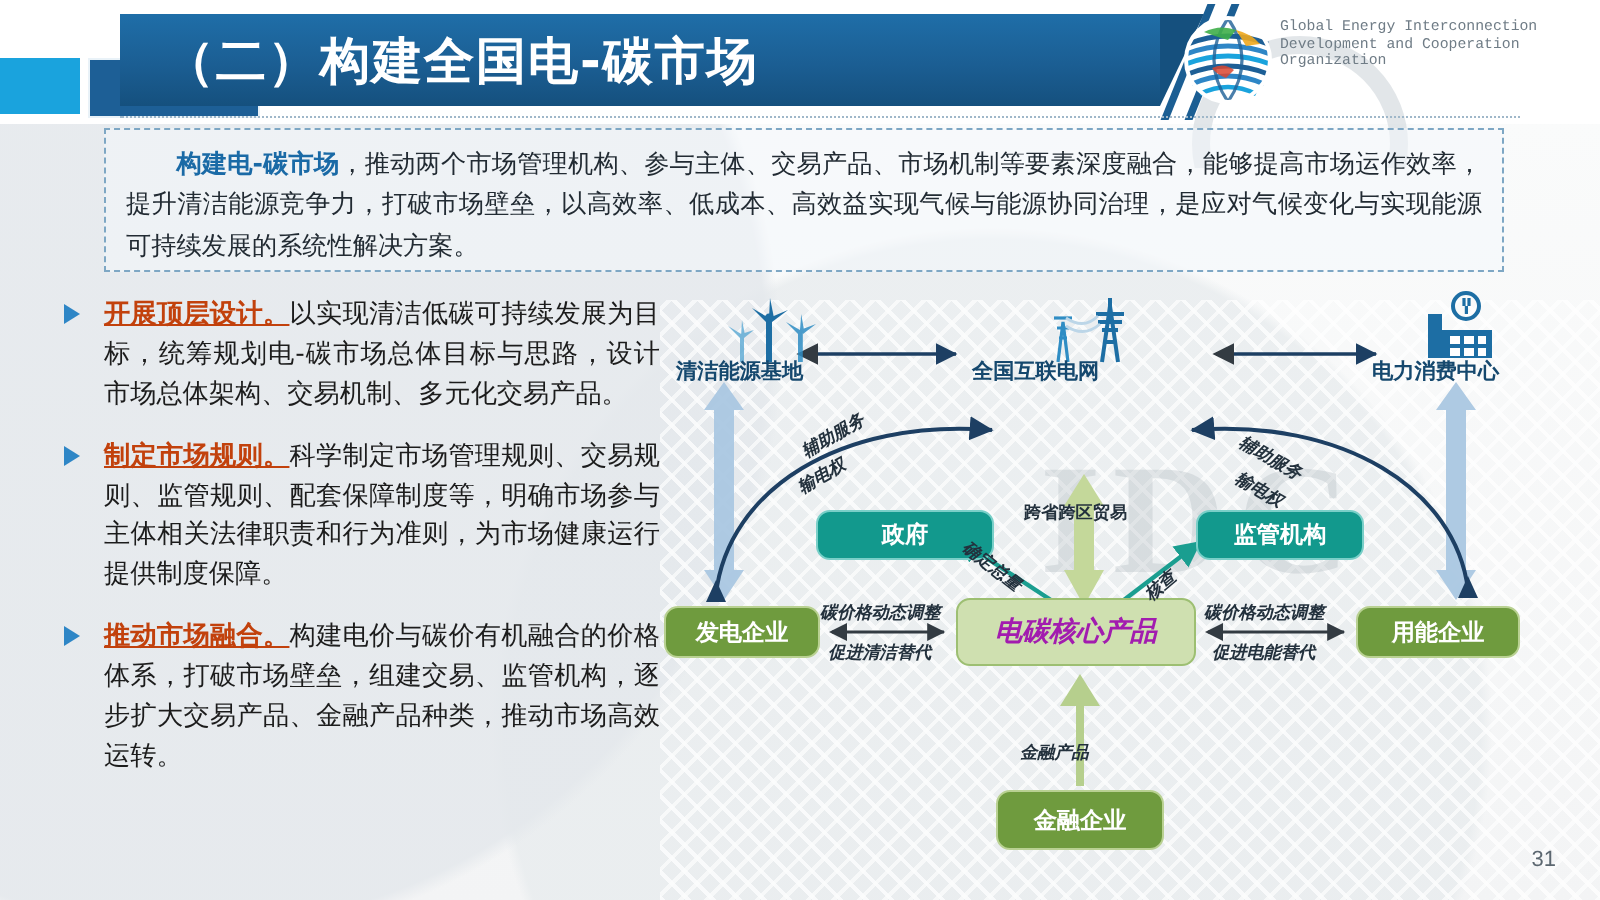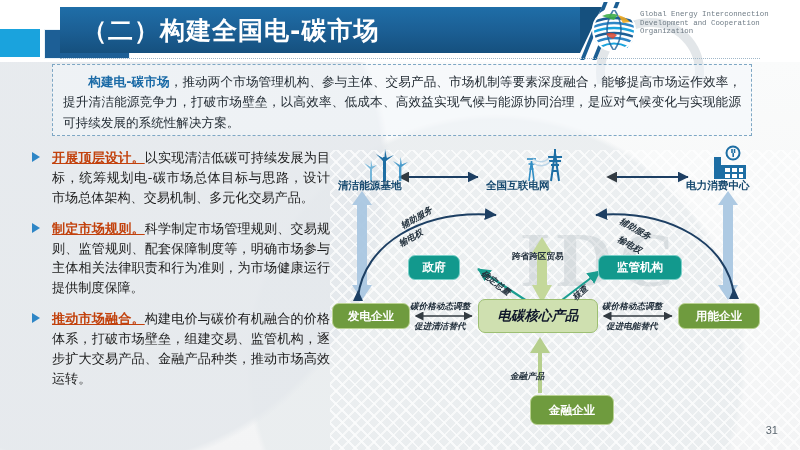--- a/index.html
+++ b/index.html
@@ -99,26 +99,26 @@
 
   
   .diagram{position:absolute;left:330px;top:145px;width:470px;height:290px;}
   .dg-svg{position:absolute;left:0;top:0;}
   .node{
     position:absolute;box-sizing:border-box;display:flex;align-items:center;justify-content:center;
     color:#fff;font-weight:bold;border-radius:7px;text-align:center;
     font-family:"DejaVu Sans","Liberation Sans",sans-serif;
   }
   .n-grid{left:170px;top:55px;width:92px;height:30px;background:#1f6fa8;border:1.5px solid #7fb7d8;font-size:12.5px;}
-  .n-gov{left:78px;top:110px;width:52px;height:25px;background:#12998d;border:1.5px solid #79cfc8;font-size:11.6px;}
+  .n-gov{left:78px;top:110px;width:89px;height:25px;background:#12998d;border:1.5px solid #79cfc8;font-size:11.6px;}
   .n-reg{left:268px;top:110px;width:84px;height:25px;background:#12998d;border:1.5px solid #79cfc8;font-size:11.6px;}
   .n-gen{left:2px;top:158px;width:78px;height:26px;background:#6f9b3e;border:1.5px solid #b9d192;font-size:11.6px;}
   .n-use{left:348px;top:158px;width:82px;height:26px;background:#6f9b3e;border:1.5px solid #b9d192;font-size:11.6px;}
-  .n-core{left:148px;top:154px;width:120px;height:34px;background:#cfe0b0;border:1.5px solid #9dbf72;color:#0f172a;font-size:13.5px;font-style:italic;}
-  .n-fin{left:168px;top:250px;width:84px;height:30px;background:#6f9b3e;border:1.5px solid #b9d192;font-size:11.6px;margin-left:32px;}
+  .n-core{left:148px;top:154px;width:120px;height:34px;background:#cfe0b0;border:1.5px solid #9dbf72;color:#a21caf;font-size:13.5px;font-style:italic;}
+  .n-fin{left:168px;top:250px;width:84px;height:30px;background:#6f9b3e;border:1.5px solid #b9d192;font-size:11.6px;}
 
   .ico{position:absolute;}
   .ico-lbl{
     position:absolute;color:#15486e;font-size:10.6px;font-weight:bold;white-space:nowrap;
     font-family:"DejaVu Sans","Liberation Sans",sans-serif;
   }
   .edge-lbl{
     position:absolute;font-size:8.6px;color:#23313d;white-space:nowrap;
     font-family:"DejaVu Sans","Liberation Sans",sans-serif;font-style:italic;font-weight:bold;
   }

